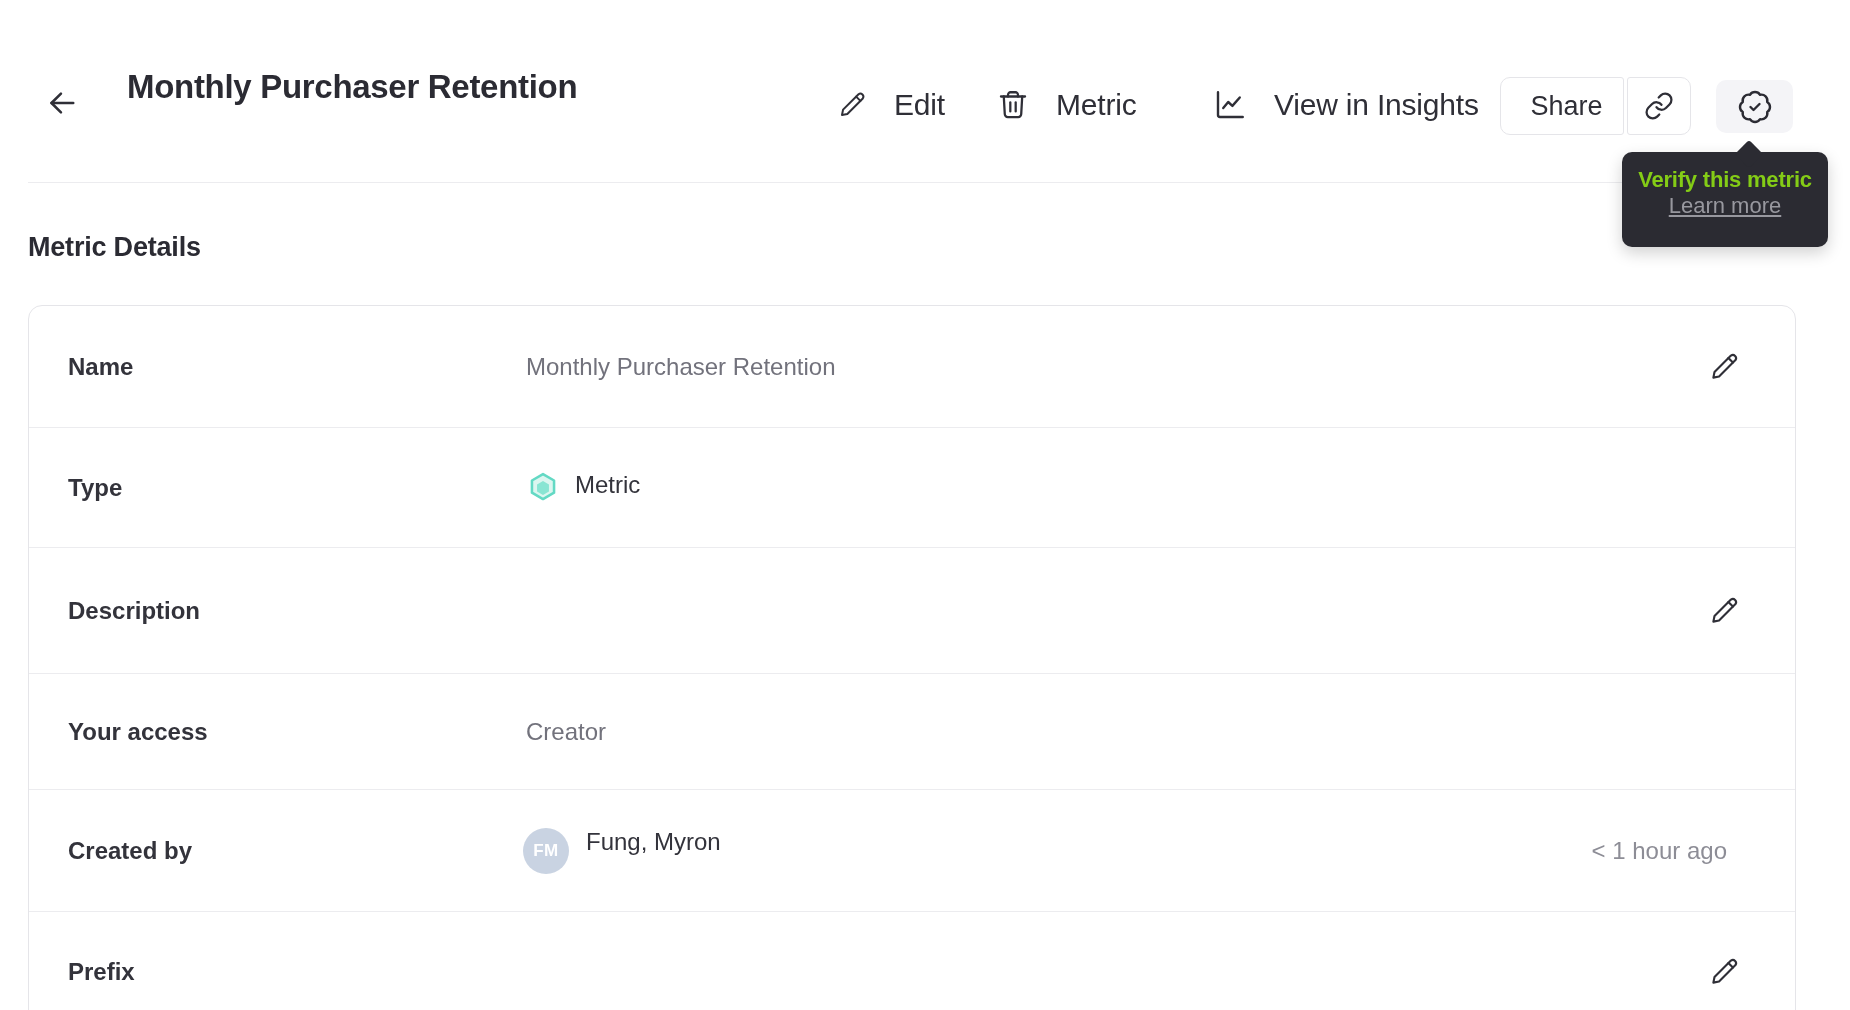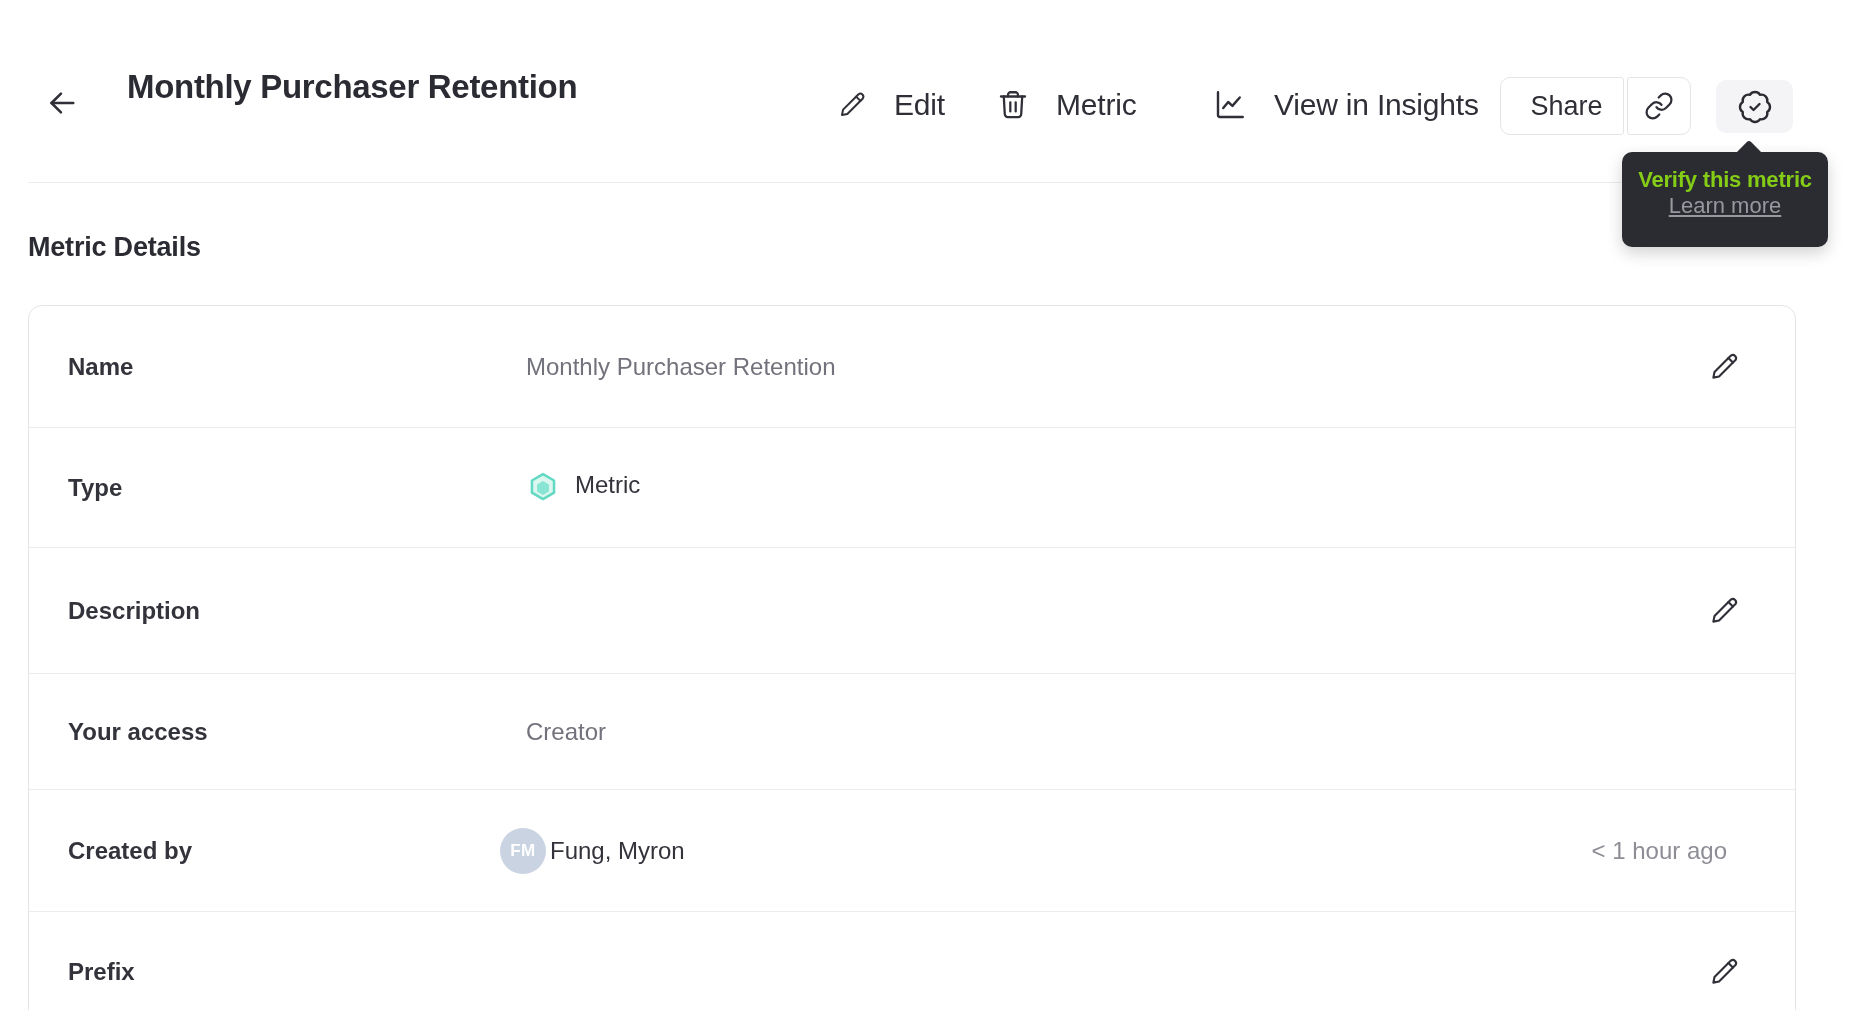--- a/index.html
+++ b/index.html
@@ -50,21 +50,21 @@
   .row{position:absolute;left:0;right:0;text-decoration:underline;}
   .row.bordered{border-bottom:1px solid var(--divider);}
   .row-name{top:0;height:122px;} .row-type{top:122px;height:120px;}
   .row-desc{top:242px;height:126px;} .row-access{top:368px;height:116px;}
   .row-created{top:484px;height:122px;} .row-prefix{top:606px;height:120px;}
   .row-label{position:absolute;left:39px;top:50%;transform:translateY(-50%);
     font-size:24px;font-weight:600;color:#33333b;white-space:nowrap;}
   .row-value{position:absolute;left:497px;top:50%;transform:translateY(-50%);
     font-size:24px;color:var(--text-gray);white-space:nowrap;}
   .row-value.with-icon{display:flex;align-items:flex-start;gap:15px;color:#33333b;font-weight:500;}
-  .row-value.person{left:471px;display:flex;align-items:center;gap:4px;color:#33333b;font-weight:400;}
+  .row-value.person{left:494px;display:flex;align-items:flex-start;gap:17px;color:#33333b;font-weight:400;}
   .pencil-btn{position:absolute;right:54px;top:50%;transform:translateY(-50%);width:34px;height:34px;
     background:none;border:none;cursor:pointer;color:var(--text-dark);display:flex;align-items:center;justify-content:center;}
   .row-meta{position:absolute;right:68px;top:50%;transform:translateY(-50%);
     font-size:24px;color:var(--text-light-gray);white-space:nowrap;}
   .avatar{width:46px;height:46px;border-radius:50%;background:var(--avatar-bg);color:#fff;
     display:flex;align-items:center;justify-content:center;font-size:17px;font-weight:600;letter-spacing:.5px;}
   svg{display:block;}
 </style>
 </head>
 <body>

